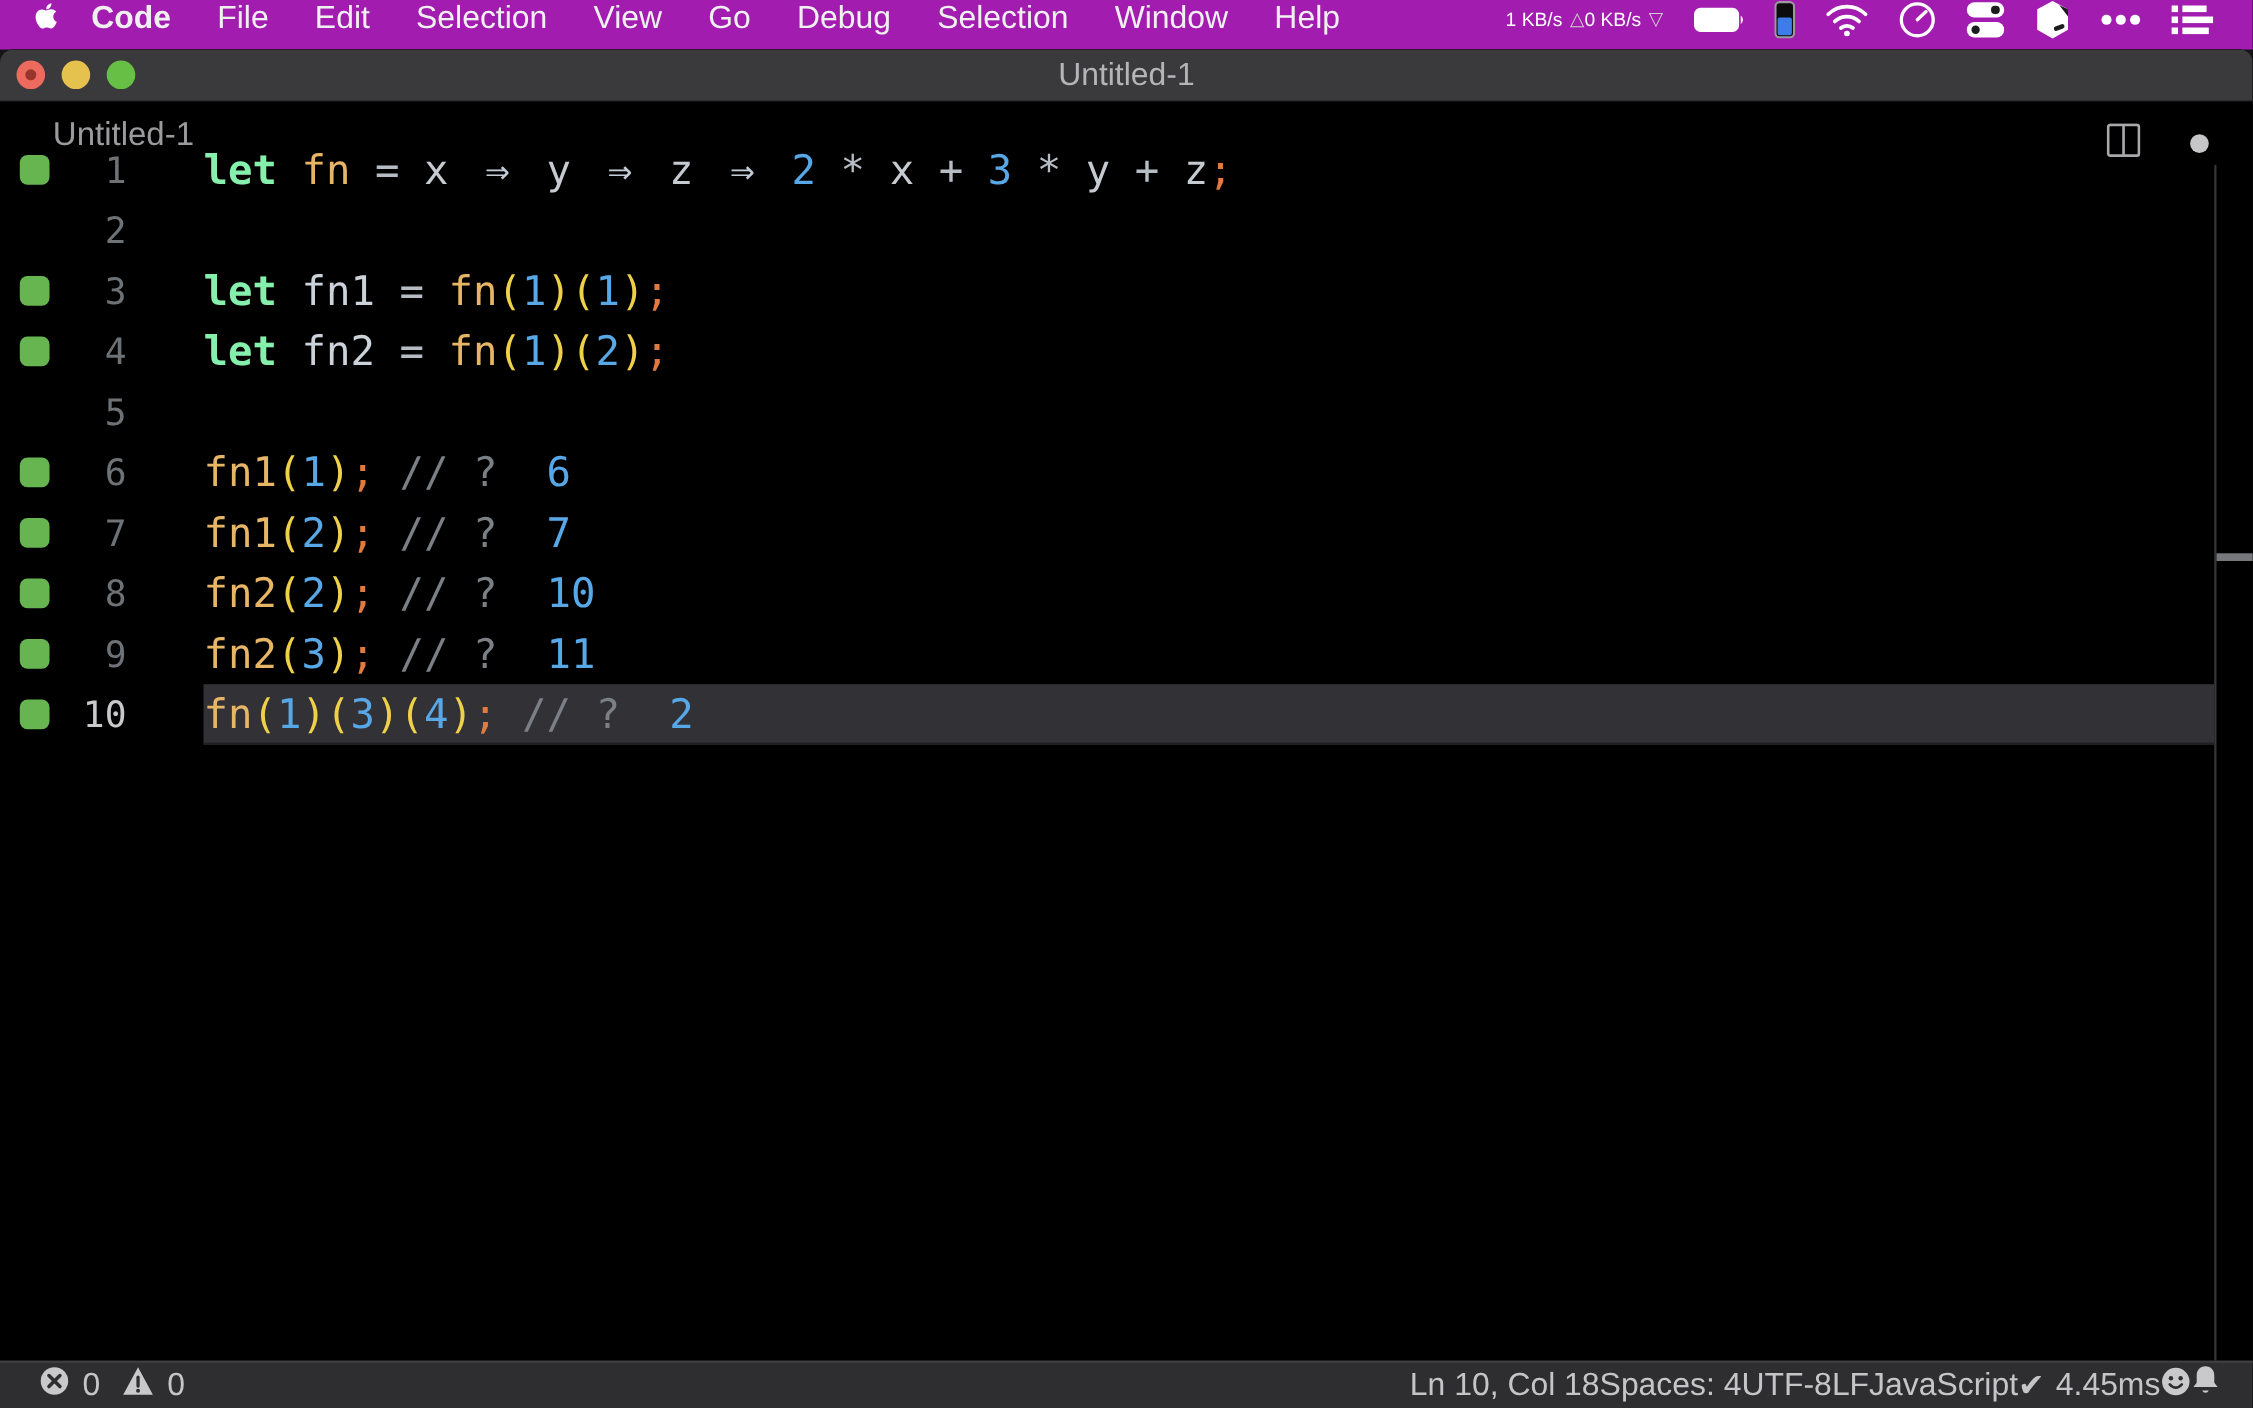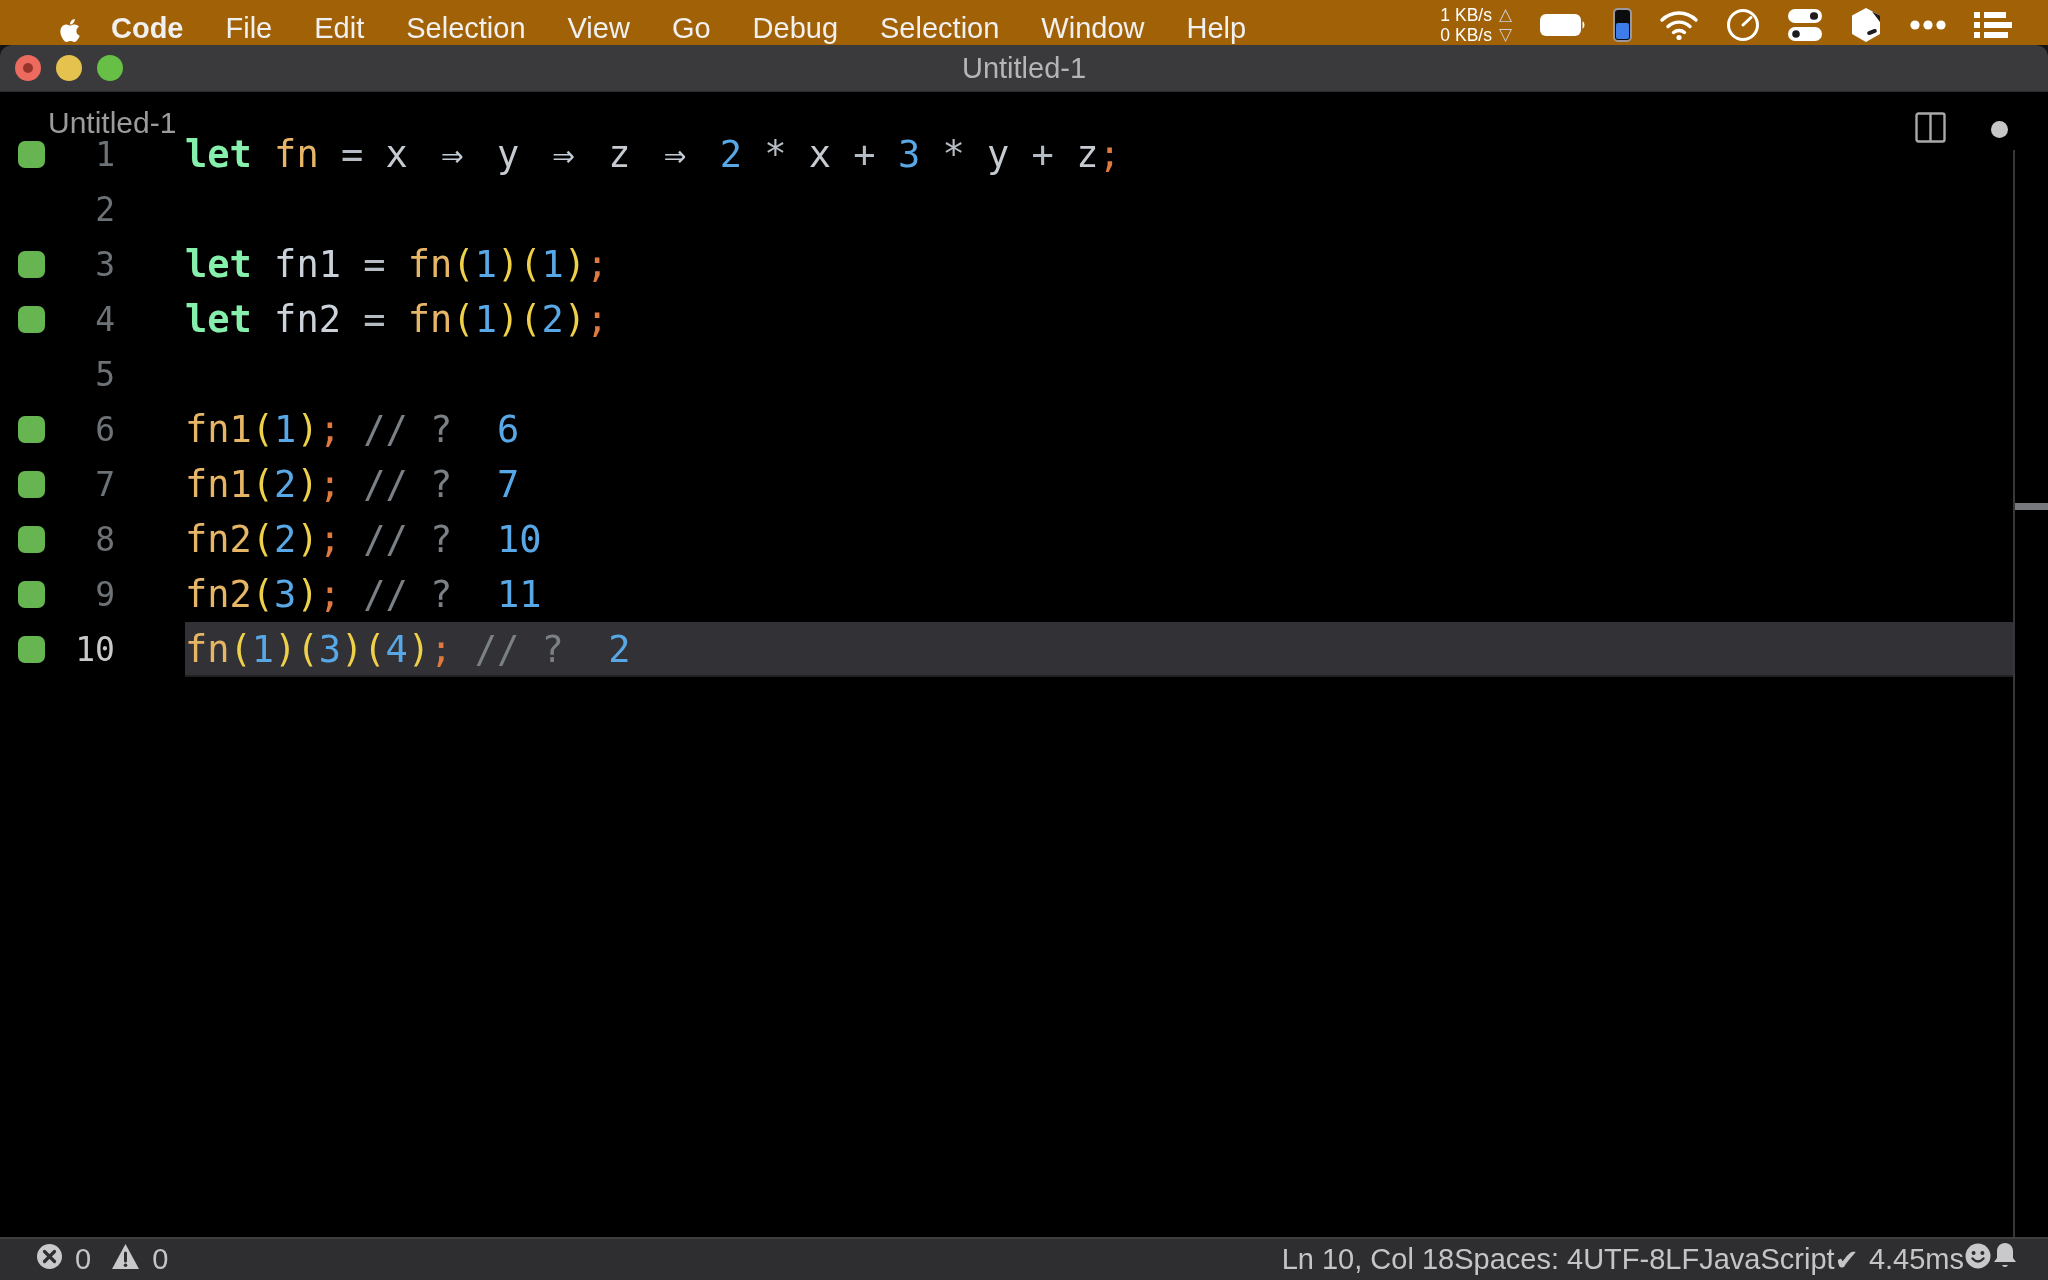--- a/index.html
+++ b/index.html
@@ -7,27 +7,27 @@
   body {
     position:relative; overflow:hidden;
     background:#151517;
     font-family:"Liberation Sans", sans-serif;
     -webkit-font-smoothing:antialiased;
   }
 
   
   .menubar {
     position:absolute; top:0; left:0; width:2048px; height:45px;
-    background:#a16207; display:flex; align-items:flex-end; color:#f0f0f0;padding-left:28px;
+    background:#a21caf; display:flex; align-items:flex-start; color:#f0f0f0;
   }
   .apple { margin:0 8px 0 30px; display:flex; align-items:center; }
   .menu-item { font-size:29px; padding:0 21px; color:#f0f0f0; }
   .menu-item.bold { font-weight:bold; }
   .menubar-right { margin-left:auto; display:flex; align-items:center; gap:27px; margin-right:36px; }
-  .net { font-size:17.5px; line-height:20px; text-align:right; color:#fff; display:flex; flex-direction:column; }
+  .net { font-size:17.5px; line-height:20px; text-align:right; color:#fff; display:flex; flex-direction:row; }
   .net-row { display:flex; gap:7px; justify-content:flex-end; align-items:center; }
   .net-tri { font-size:17px; color:#cfcfcf; }
   .mb-icon { display:flex; align-items:center; }
 
   
   .window {
     position:absolute; top:45px; left:0; width:2048px; height:1235px;
     background:#000000; border-radius:12px 12px 0 0; overflow:hidden;
   }
   .titlebar {

